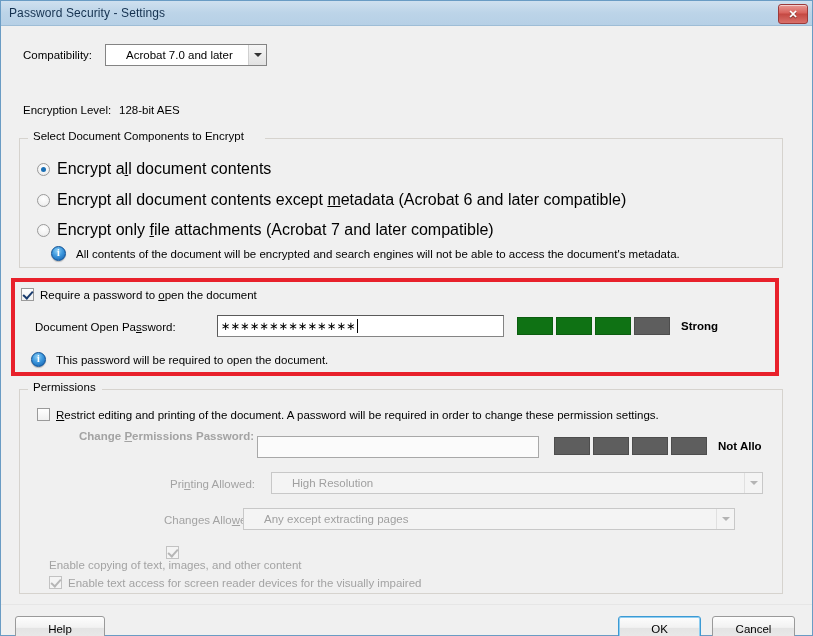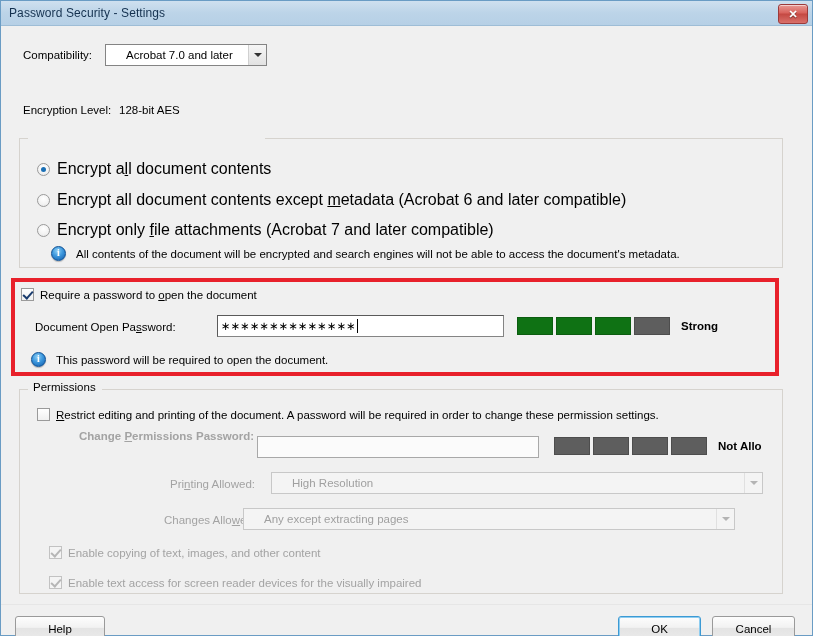--- a/index.html
+++ b/index.html
@@ -400,20 +400,21 @@
           </span>
       </div>
     </div>
 
     <div class="row enc-row">
       <span class="enc-label">Encryption  Level:</span>
       <span>128-bit AES</span>
     </div>
 
     <div class="groupbox" id="group-encrypt">
+      <span class="group-legend">Select Document Components to Encrypt</span>
       <div class="group-line-right" style="left:245px; right:0;"></div>
     </div>
 
     <div class="radio-row" style="left:36px; top:134px;">
       <span class="radio checked"></span>
       <span class="radio-label"><span>Encrypt a</span><span class="underline">l</span><span>l document contents</span></span>
     </div>
 
     <div class="radio-row" style="left:36px; top:165px;">
       <span class="radio"></span>
@@ -496,21 +497,21 @@
 
     <span class="field-label disabled-text" style="left:163px; top:488px;"><span>Changes Allo</span><span class="underline">w</span><span>ed:</span></span>
 
     <div class="combo disabled" style="position:absolute; left:242px; top:482px; width:492px;">
       <span class="combo-text">Any except extracting pages</span>
       <span class="combo-arrow">
           <span class="arrow-glyph dim"></span>
         </span>
     </div>
 
-    <div class="check-row" style="left:48px; top:520px;">
+    <div class="check-row" style="left:48px; top:520px;flex-direction:column;">
       <span class="check checked disabled"></span>
       <span class="check-label disabled-text">Enable copying of text, images, and other content</span>
     </div>
 
     <div class="check-row" style="left:48px; top:550px;">
       <span class="check checked disabled"></span>
       <span class="check-label disabled-text">Enable text access for screen reader devices for the visually impaired</span>
     </div>
 
     <div class="bottom-sep"></div>

